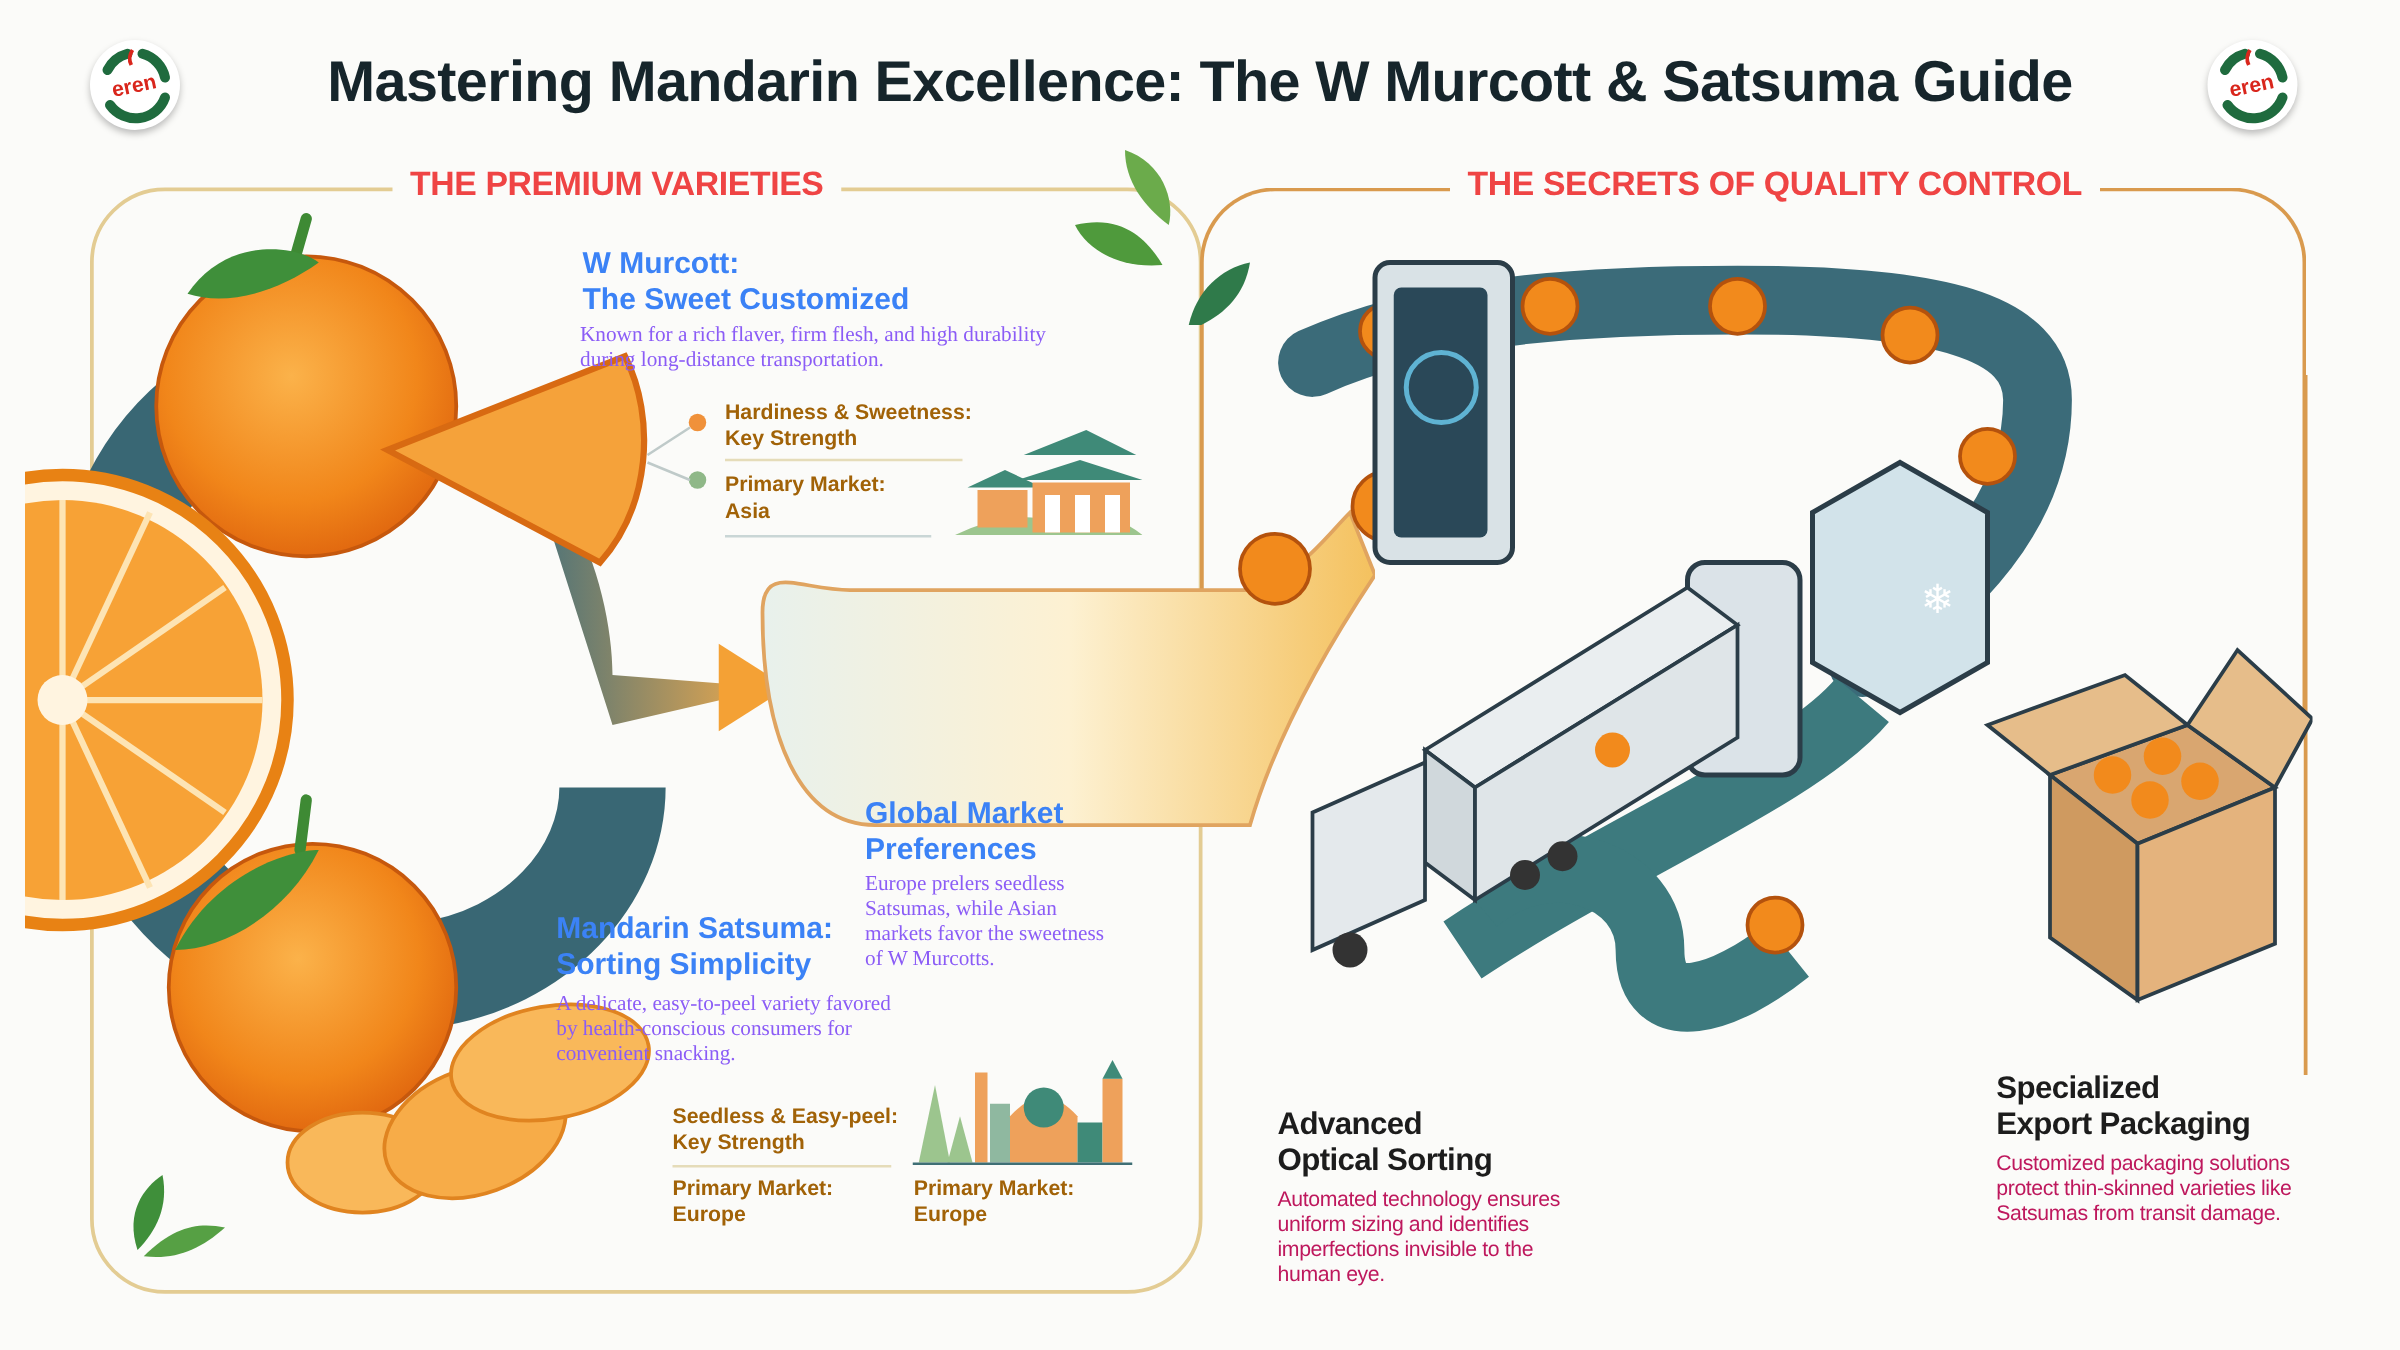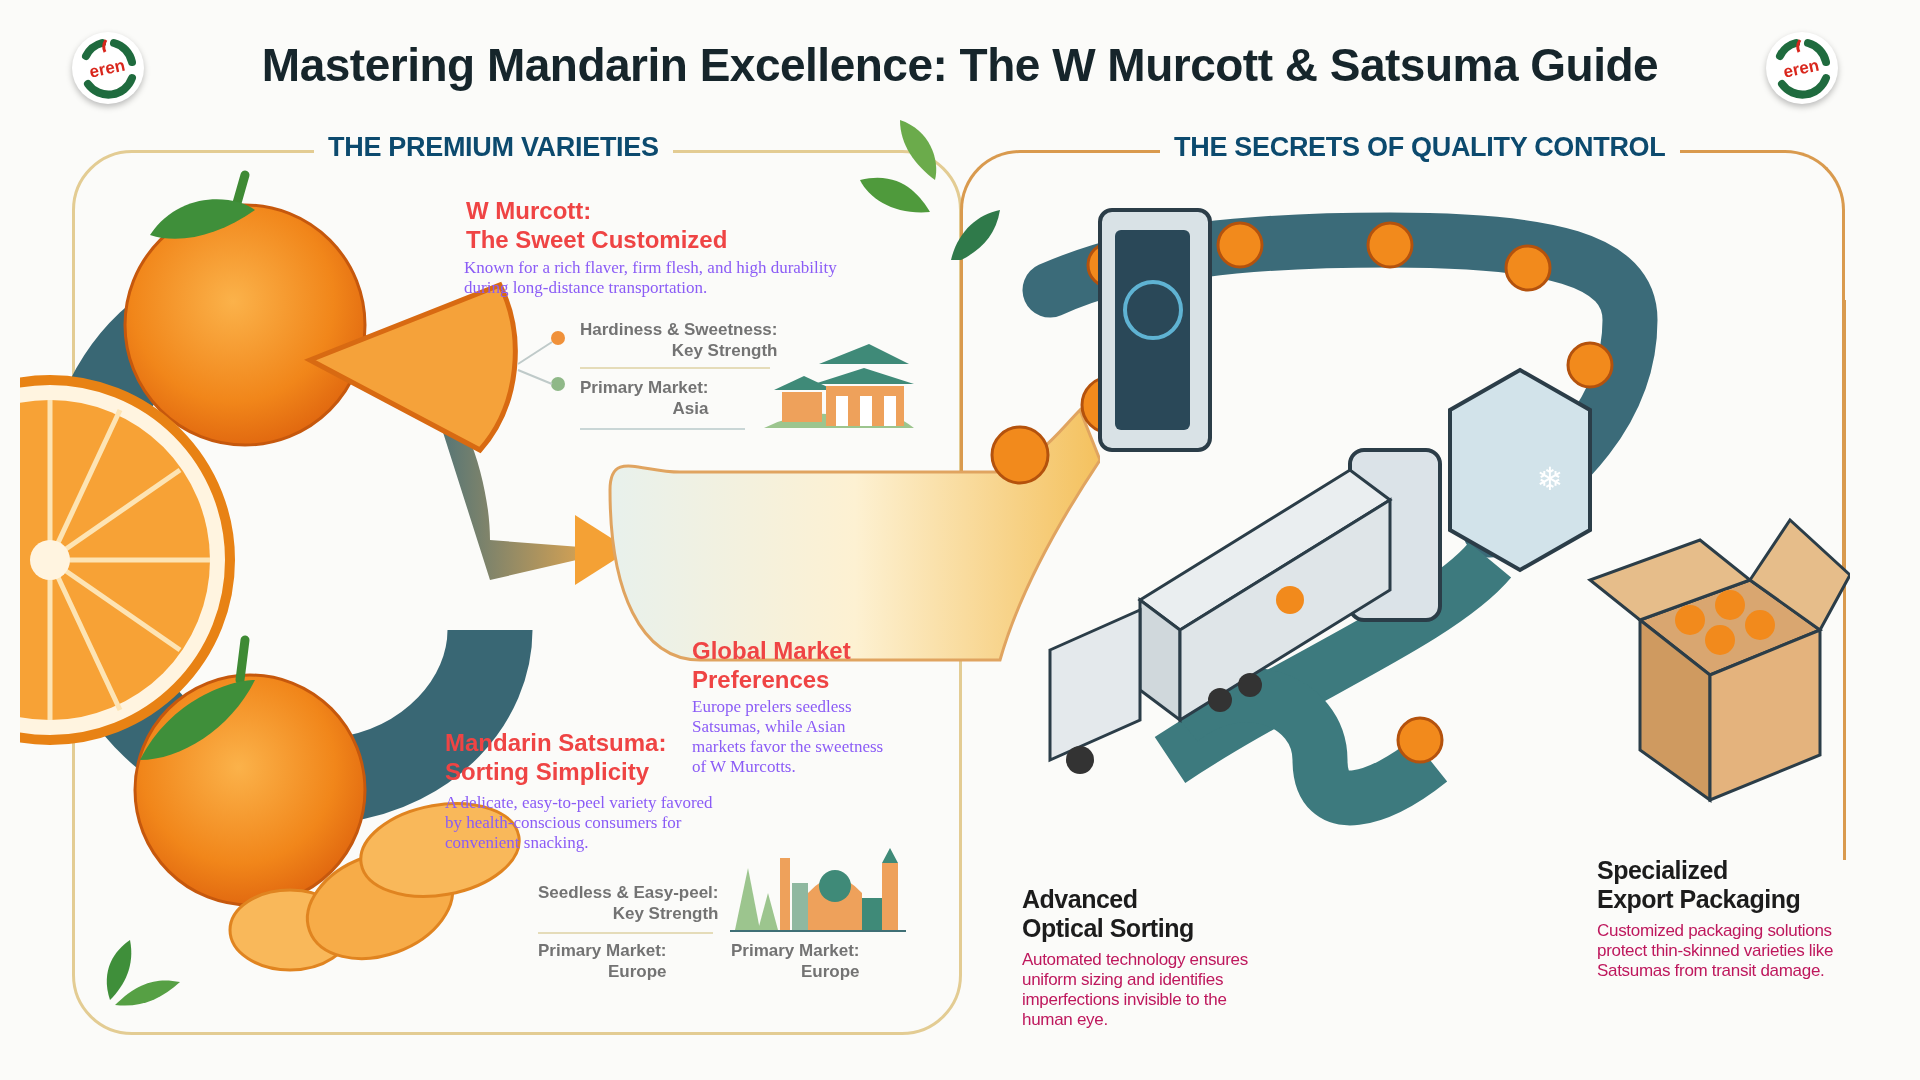--- a/index.html
+++ b/index.html
@@ -1,26 +1,26 @@
 <!DOCTYPE html>
 <html><head>
 <meta charset="utf-8">
 <style>
   html,body{margin:0;padding:0;}
   body{width:1920px;height:1080px;background:#fbfbf9;position:relative;overflow:hidden;font-family:"Liberation Sans",sans-serif;color:#1d1d1d;}
   .abs{position:absolute;}
   .title{left:0;right:0;top:38px;text-align:center;font-size:46px;font-weight:bold;color:#16252b;letter-spacing:-0.5px;}
   .logo{width:72px;height:72px;border-radius:50%;background:#fff;box-shadow:0 3px 6px rgba(0,0,0,.25);}
   .logo svg{width:72px;height:72px;display:block;}
-  .section-label{font-size:27px;font-weight:bold;color:#0c4a6e;background:#fbfbf9;padding:0 14px;letter-spacing:-0.3px;}
+  .section-label{font-size:27px;font-weight:bold;color:#ef4444;background:#fbfbf9;padding:0 14px;letter-spacing:-0.3px;}
   .frame-left{left:72px;top:150px;width:890px;height:885px;border:3px solid #e3cc93;border-radius:60px;box-sizing:border-box;}
   .frame-right{left:960px;top:150px;width:885px;height:420px;border:3px solid #d99a4e;border-bottom:none;border-radius:60px 60px 0 0;box-sizing:border-box;}
-  .h3{font-weight:bold;font-size:24px;line-height:29px;color:#ef4444;}
+  .h3{font-weight:bold;font-size:24px;line-height:29px;color:#3b82f6;}
   .p{font-size:17px;line-height:20px;color:#8b5cf6;font-family:Liberation Serif, serif;}
-  .kv{font-size:17px;font-weight:bold;line-height:21px;color:#737373;text-align:right;}
+  .kv{font-size:17px;font-weight:bold;line-height:21px;color:#a16207;}
   .rule{height:2px;background:#e5dcb9;}
   .dot{width:14px;height:14px;border-radius:50%;}
   .qc-title{font-size:25px;font-weight:bold;line-height:29px;color:#1c1c1c;letter-spacing:-0.5px;}
   .qc-text{font-size:17px;line-height:20px;color:#be185d;letter-spacing:-0.3px;}
 </style>
 </head>
 <body>
 
 <div class="abs logo" style="left:72px;top:32px;">
   <svg viewBox="0 0 72 72">

